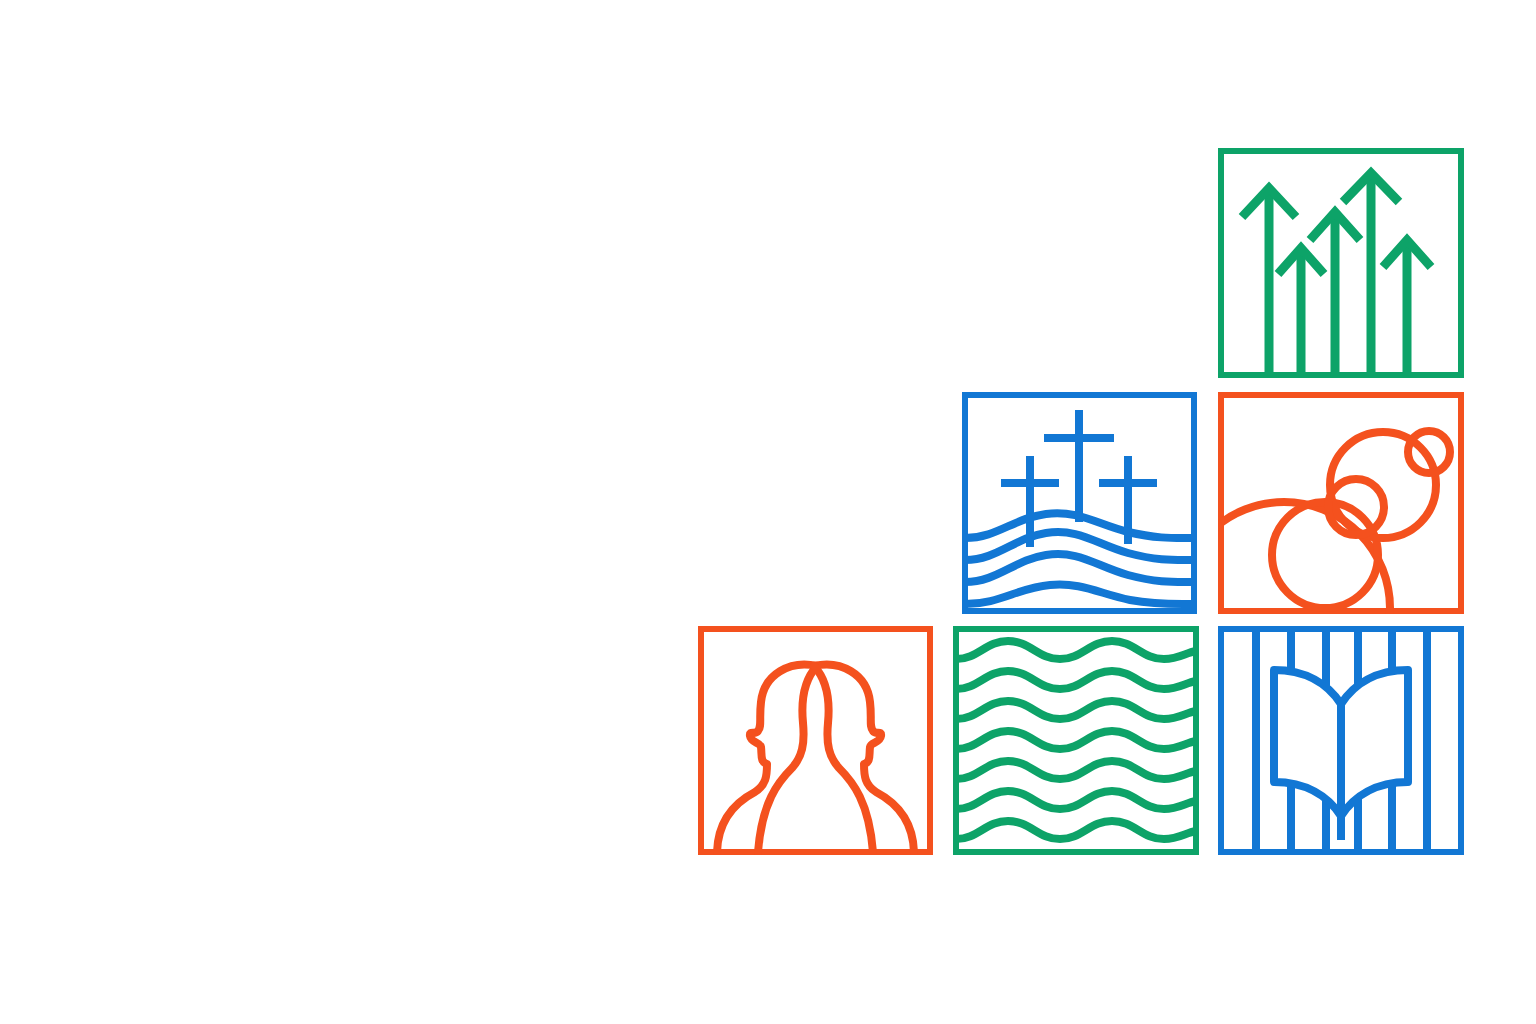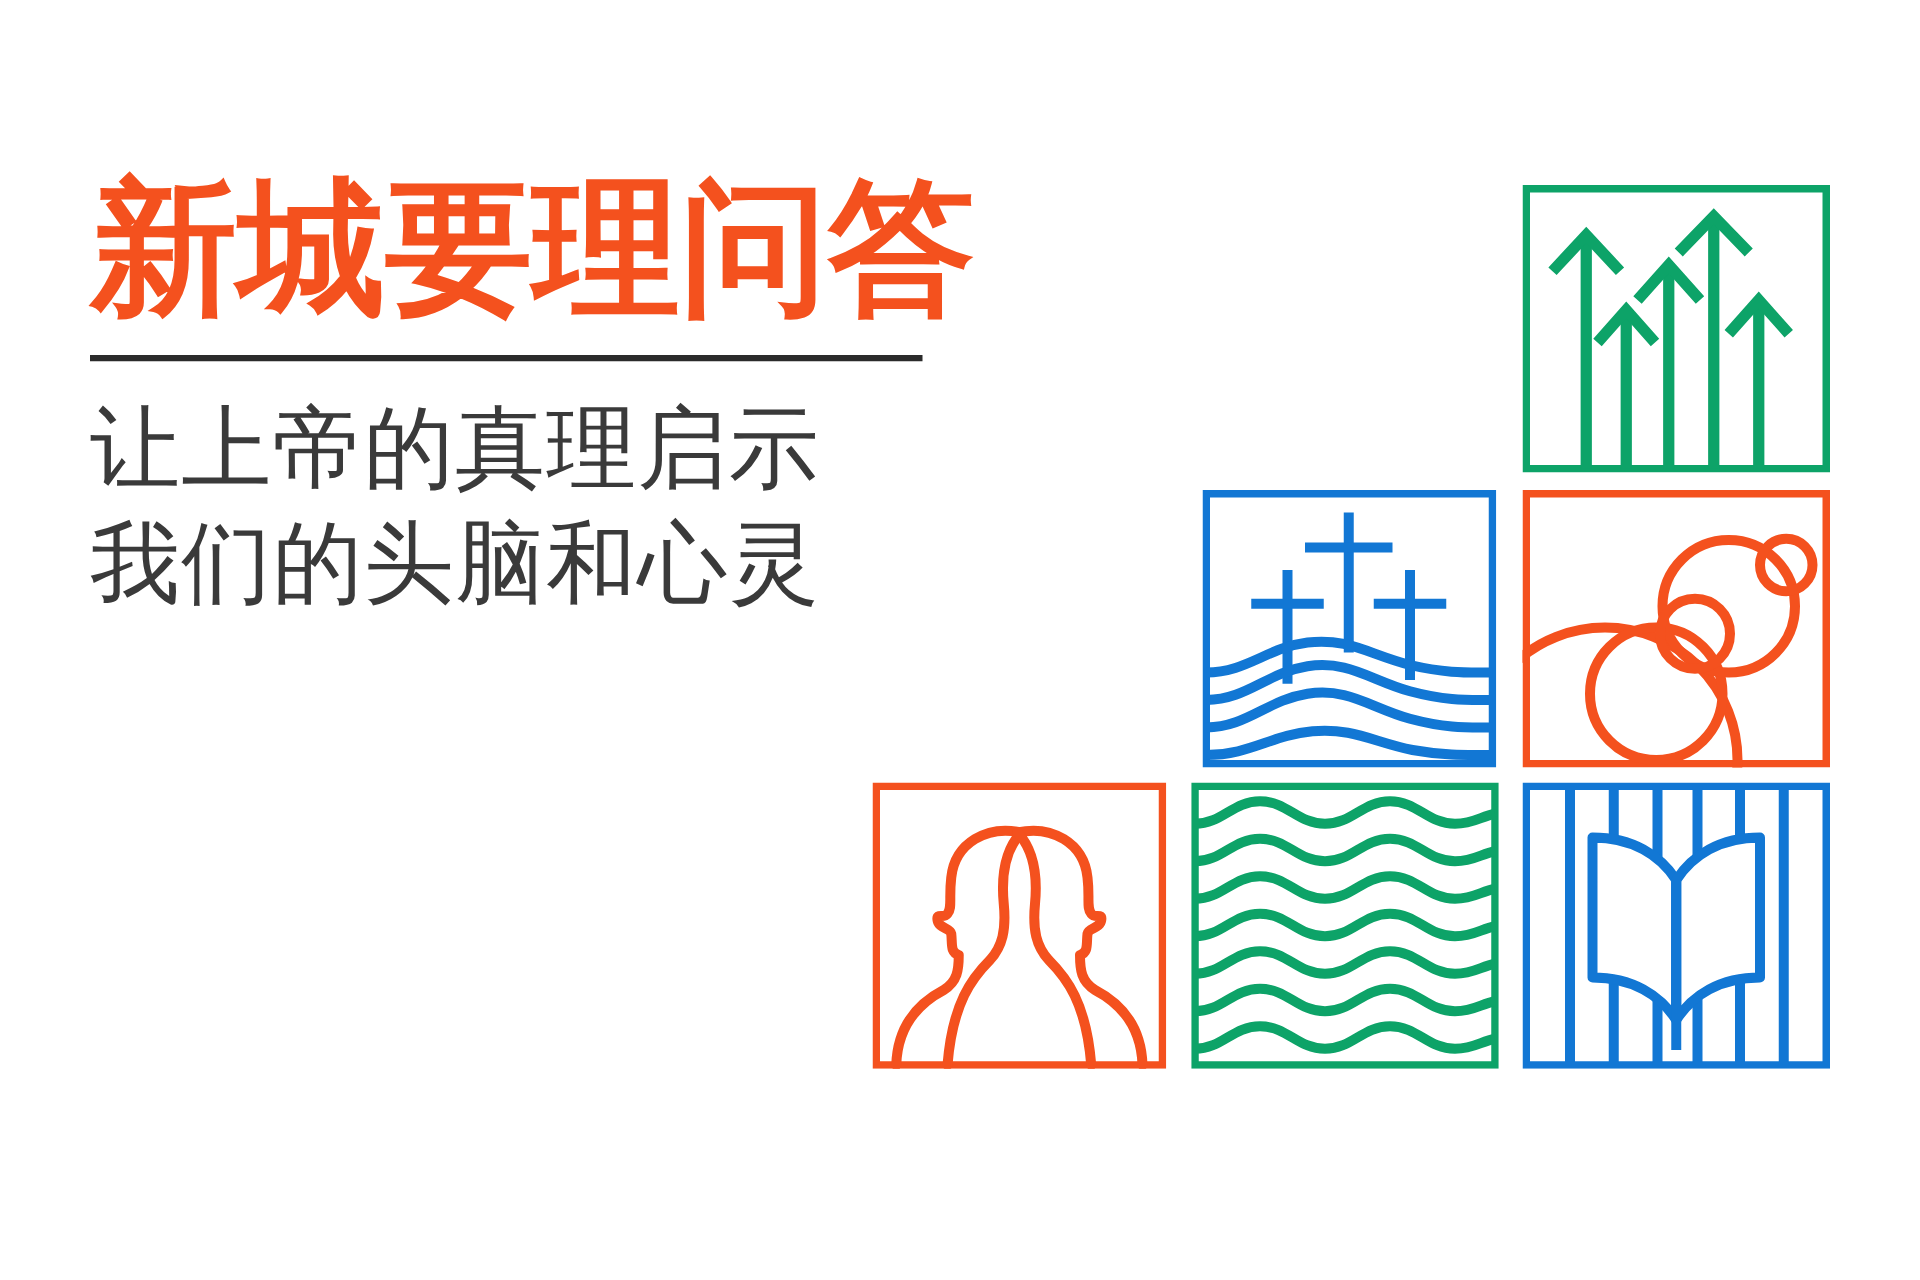--- a/index.html
+++ b/index.html
@@ -67,28 +67,20 @@
   .t-circles  { left: 1218px; top: 392px;  width: 246px; height: 222px; }
   .t-people   { left: 698px;  top: 626px;  width: 235px; height: 229px; }
   .t-waves    { left: 953px;  top: 626px;  width: 246px; height: 229px; }
   .t-book     { left: 1218px; top: 626px;  width: 246px; height: 229px; }
 </style>
 </head>
 <body>
 
 <div id="canvas">
 
-  <div class="text-block">
-    <div class="main-title">新城要理问答</div>
-    <div class="title-rule"></div>
-    <div class="subtitle">
-      <span class="sub-line">让上帝的真理启示</span>
-      <span class="sub-line">我们的头脑和心灵</span>
-    </div>
-  </div>
 
   <div class="tile t-arrows">
     <svg viewBox="0 0 246 230" xmlns="http://www.w3.org/2000/svg">
       <rect x="3" y="3" width="240" height="224" fill="none" stroke="#0DA368" stroke-width="6"></rect>
       <g fill="none" stroke="#0DA368" stroke-width="9" stroke-linecap="butt" stroke-linejoin="miter">
 
         <path d="M 51 227 L 51 40"></path>
         <path d="M 24 69 L 51 40 L 78 69"></path>
 
         <path d="M 83 227 L 83 100"></path>

